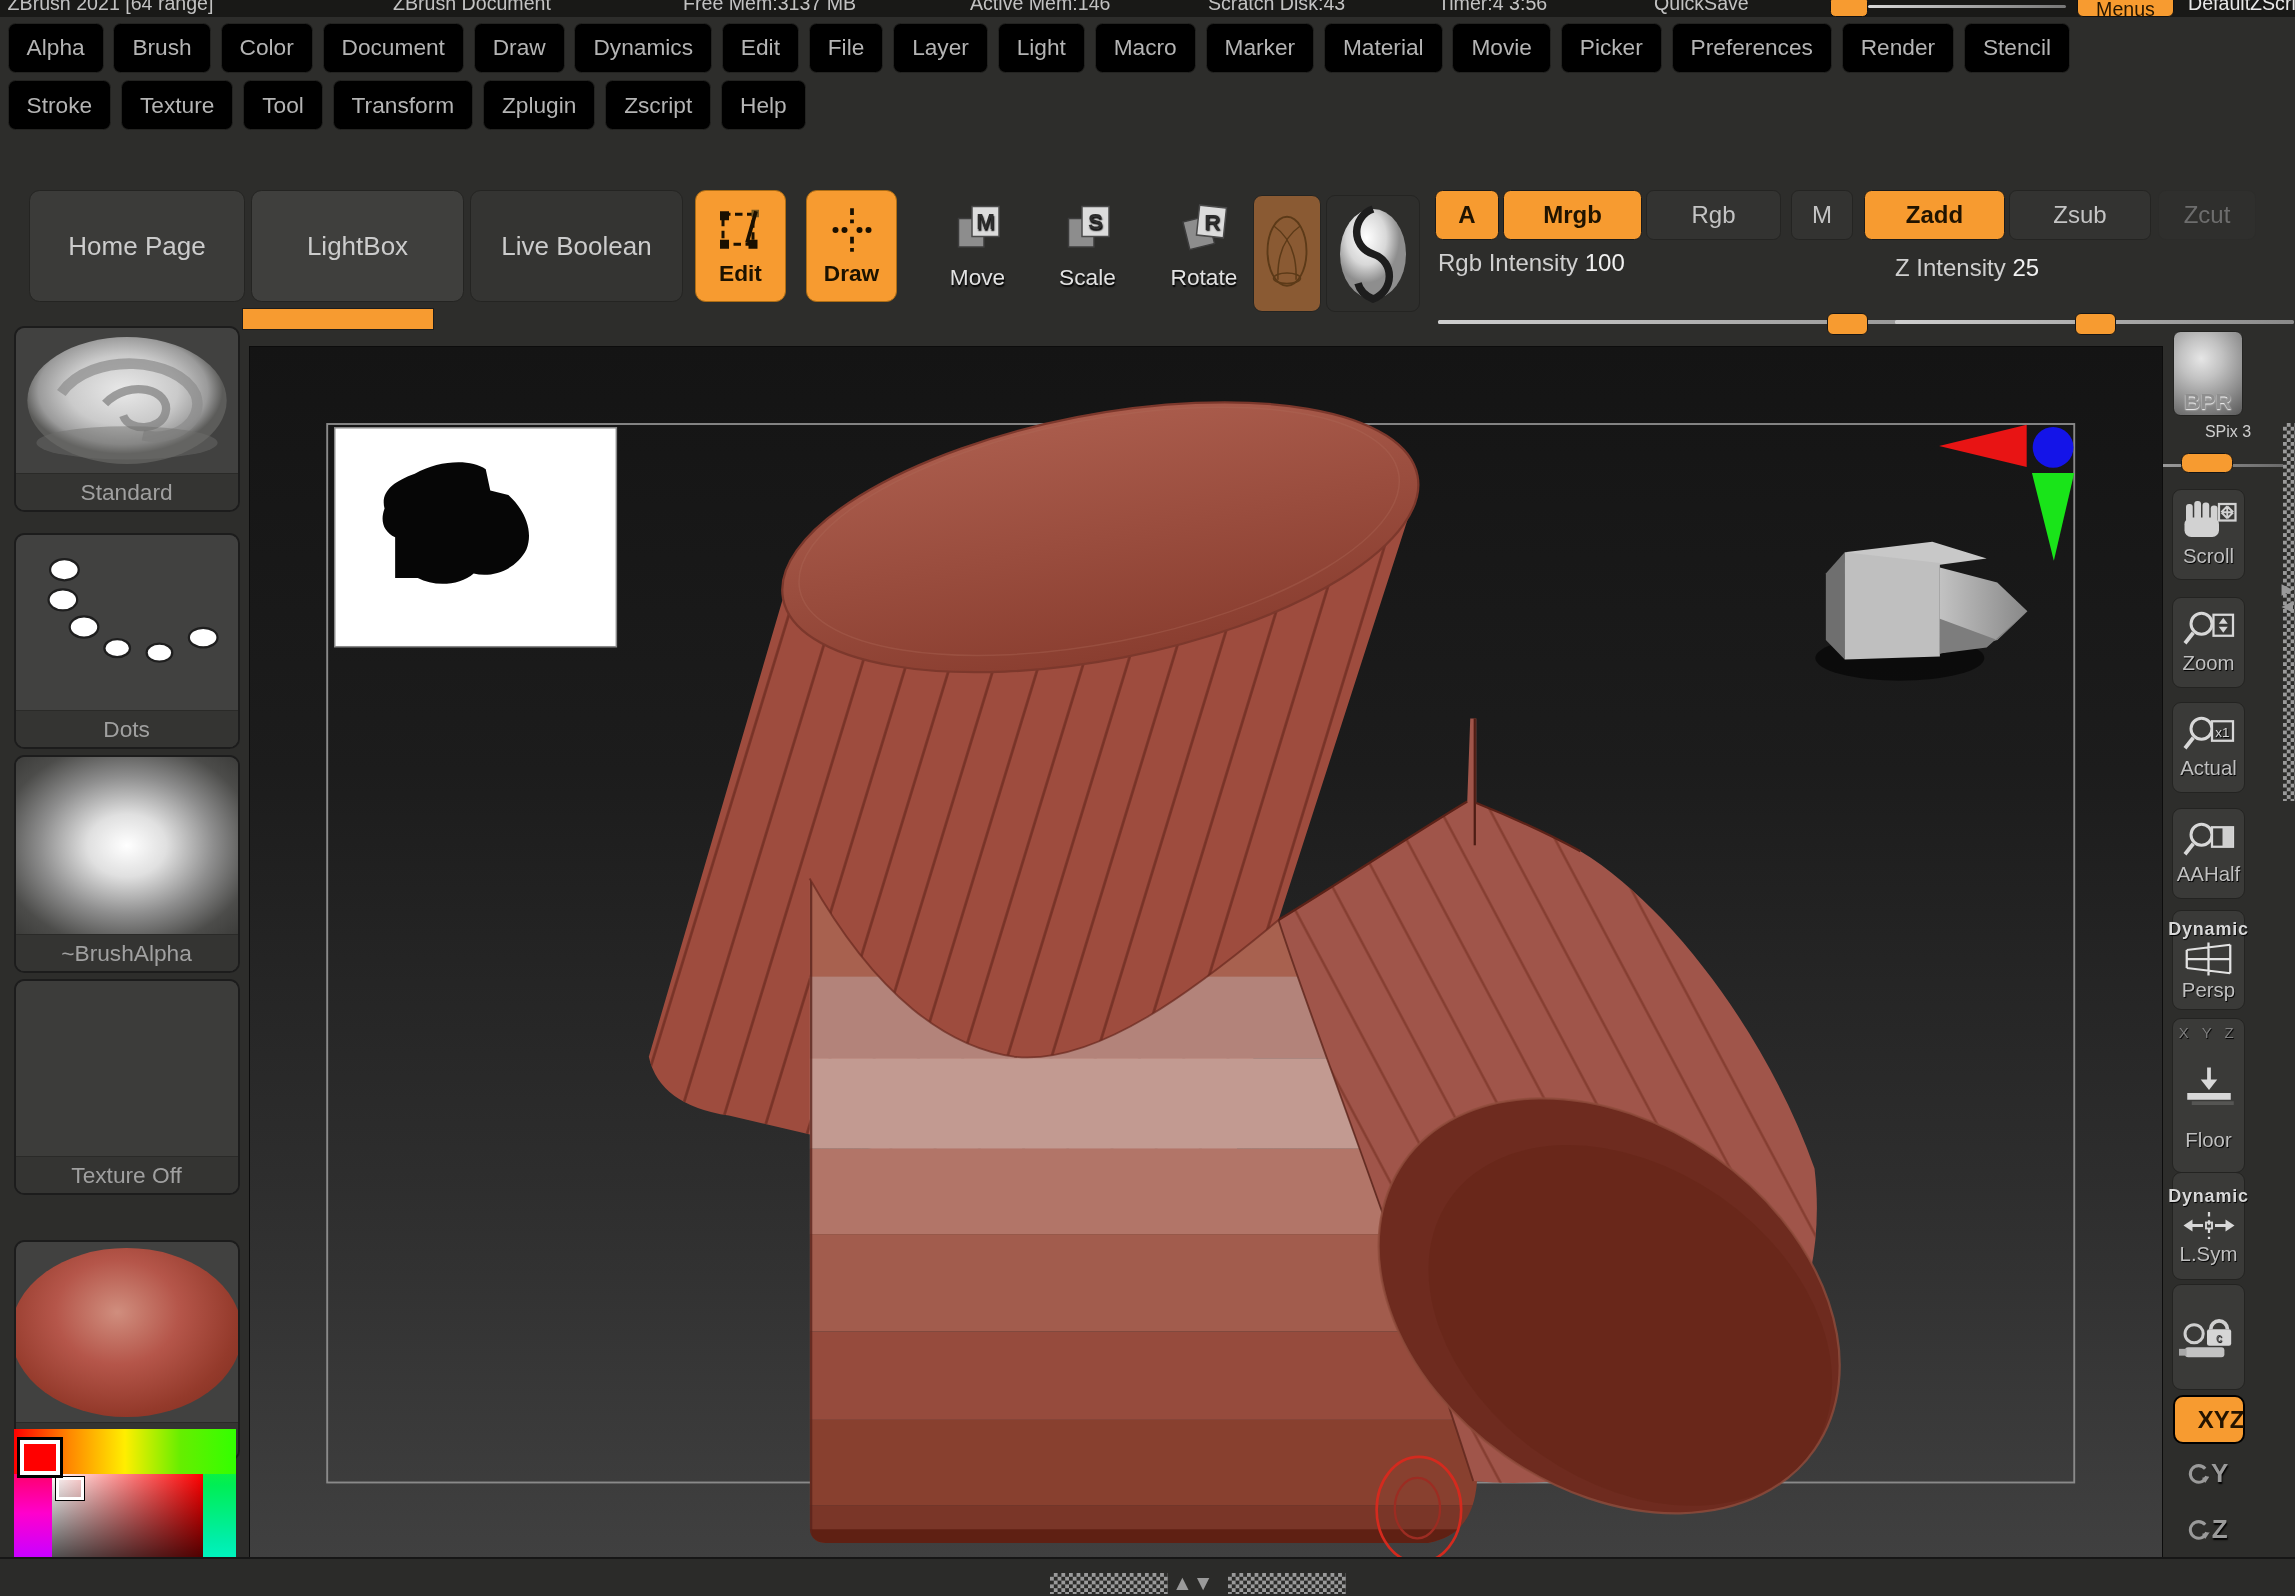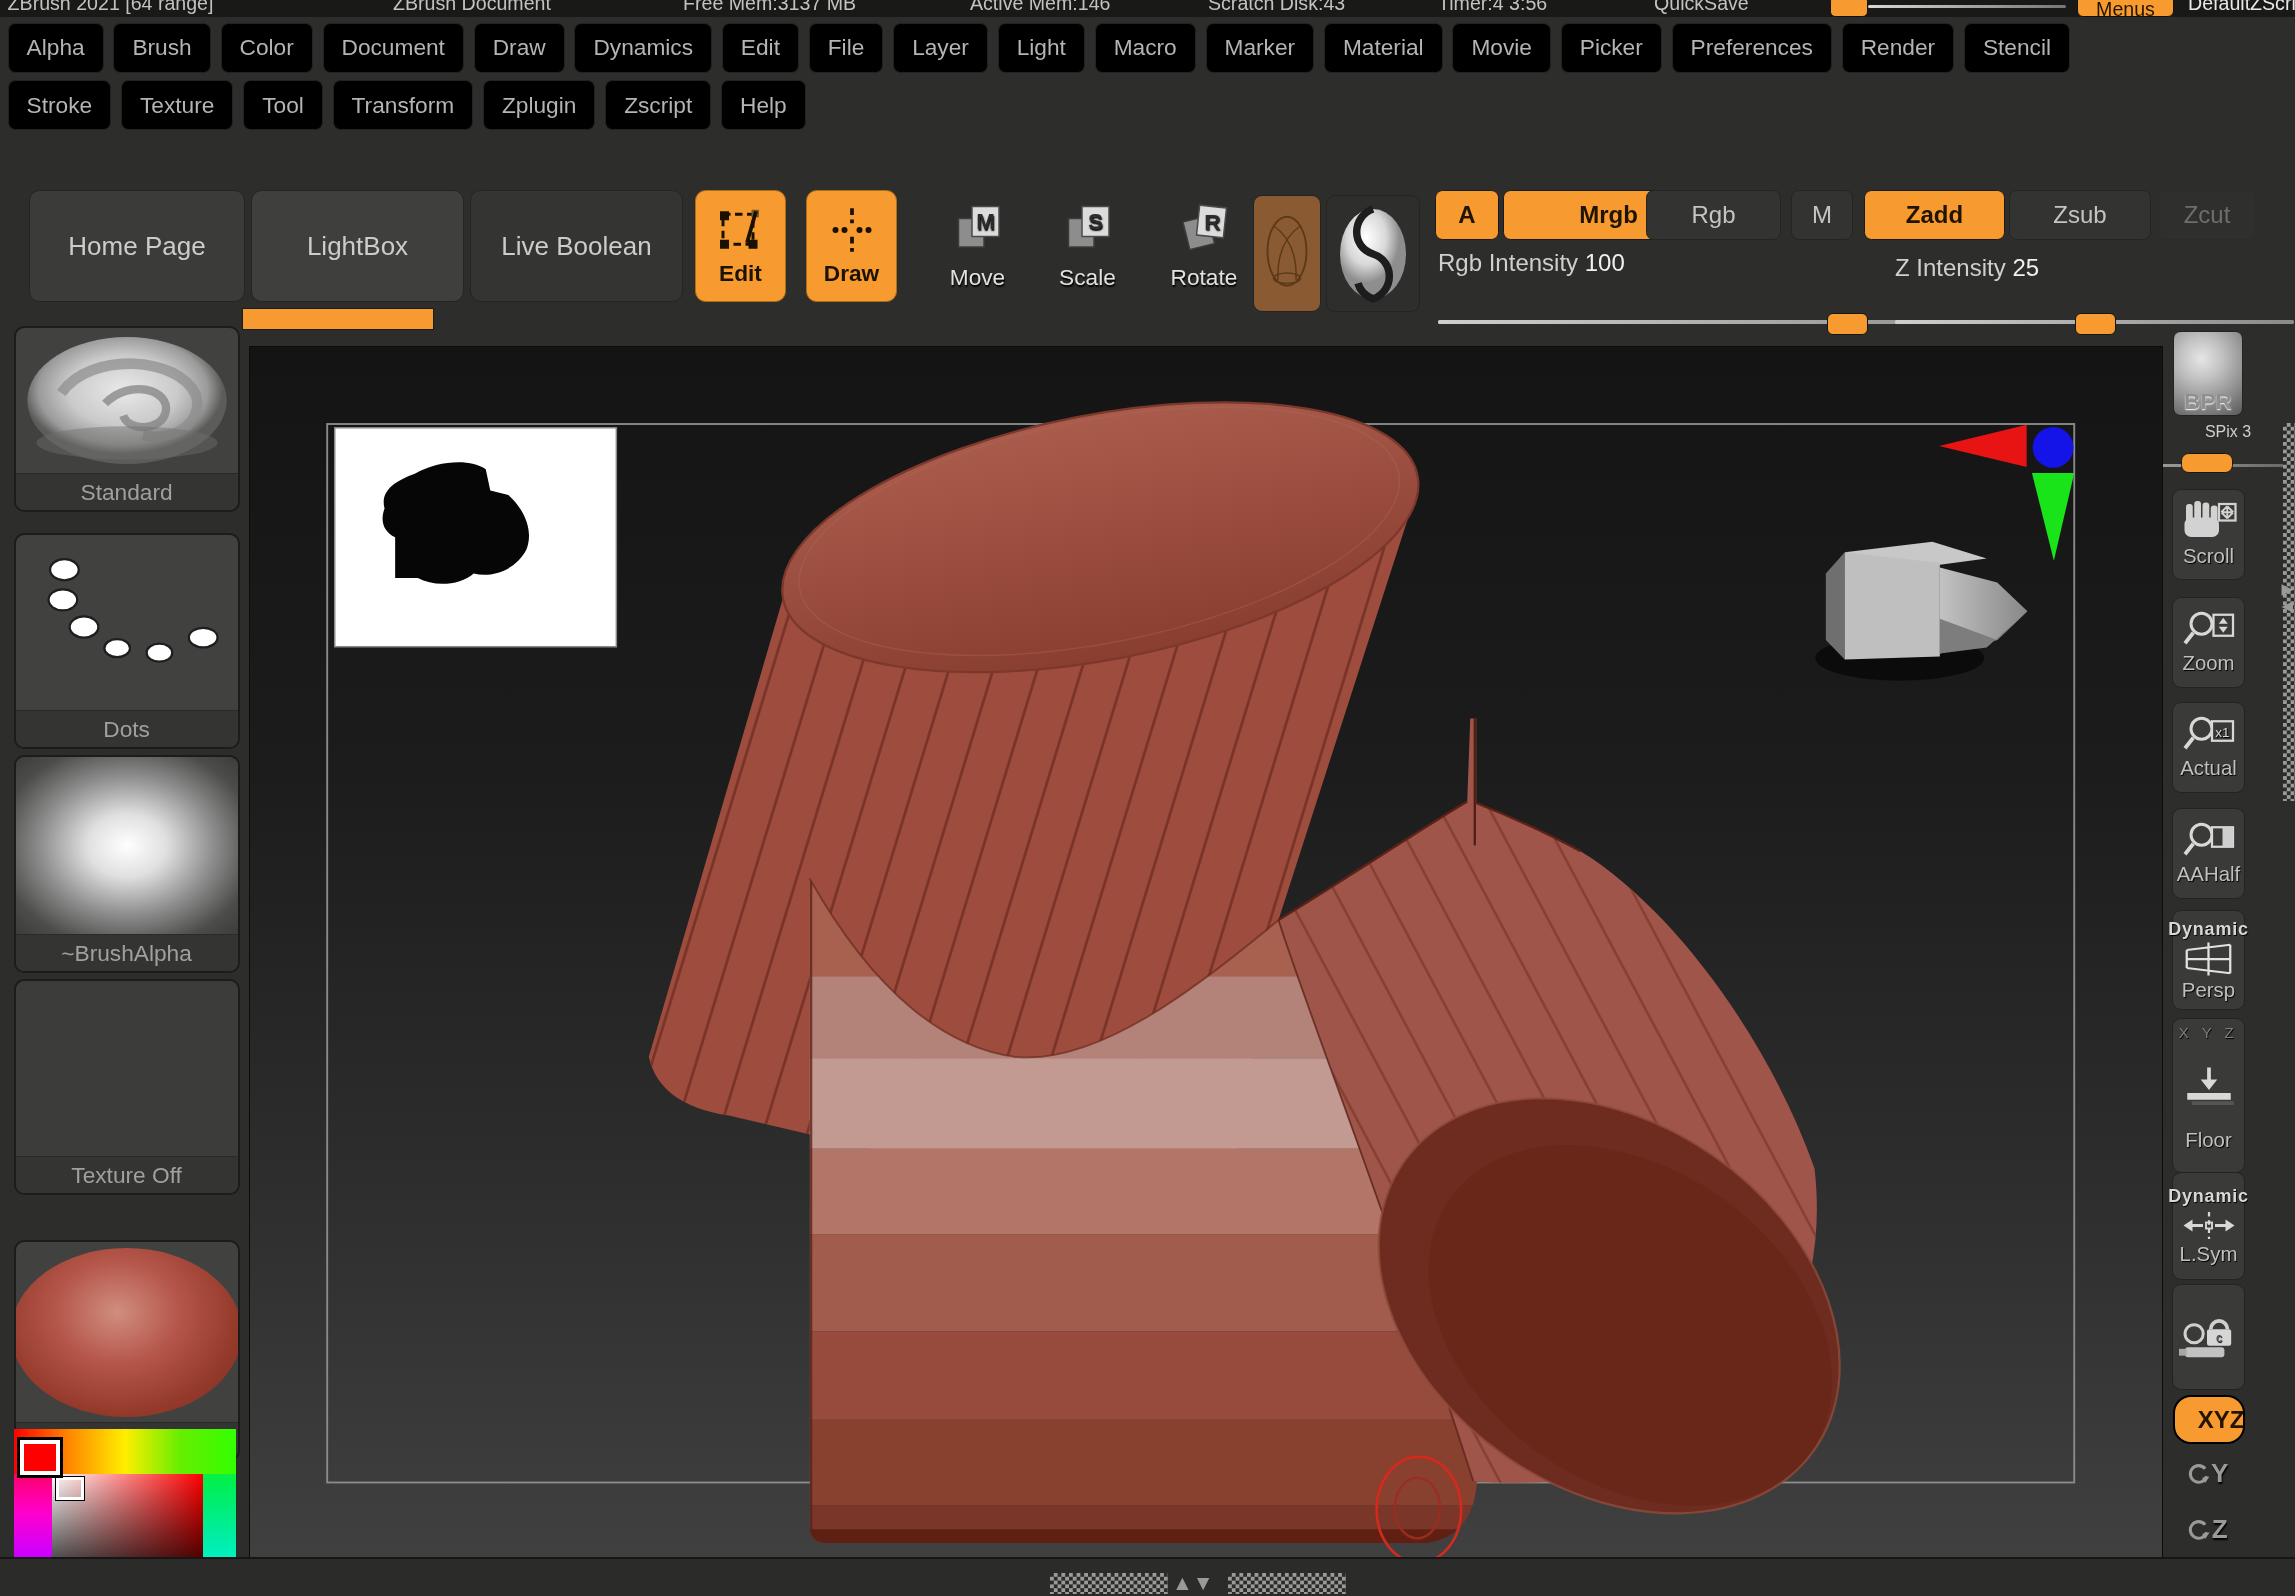--- a/index.html
+++ b/index.html
@@ -51,21 +51,21 @@
   .rs-btn{position:absolute;left:2172px;width:71px;background:#3a3a38;border:1.5px solid #232321;border-radius:9px;
     display:flex;flex-direction:column;align-items:center;justify-content:center;gap:1.5px;color:#c0c0c0;font-size:20.4px;text-shadow:0.8px 0.8px 0.8px #000;}
   .rs-dyn{font-weight:bold;font-size:18px;color:#d8d8d8;letter-spacing:0.8px;}
   #bpr-tile{position:absolute;left:2173px;top:331px;width:68px;height:83px;border-radius:7.6px;overflow:hidden;border:1.5px solid #232321;
     background:radial-gradient(circle at 40% 32%,#e6e6e6 0%,#c2c2c2 30%,#8e8e8e 65%,#585858 100%);display:flex;align-items:flex-end;justify-content:center;}
   #bpr-tile span{font-size:22.7px;font-weight:bold;color:#8f8f8f;text-shadow:0 0.8px 1.5px #fff;line-height:27px;}
   #spix{position:absolute;left:2161px;top:423px;width:134px;text-align:center;font-size:16px;color:#cfcfcf;}
   #spix-track{position:absolute;left:2163px;top:464px;width:131px;height:3px;background:linear-gradient(to right,#999,#666);}
   #spix-handle{position:absolute;left:2181px;top:453px;width:50px;height:18px;background:#f79b30;border:1.5px solid #161616;border-radius:7.6px;}
   .rot-glyph{position:absolute;left:2178px;width:59px;height:45px;display:flex;align-items:center;justify-content:center;gap:1.5px;color:#9a9a9a;font-size:26px;font-weight:bold;text-shadow:0.8px 1.5px 1.5px #000;}
-  #xyz-btn{position:absolute;left:2173px;top:1395px;width:68px;height:45px;background:#f79b30;border:2.3px solid #000;border-radius:18px;
+  #xyz-btn{position:absolute;left:2173px;top:1395px;width:68px;height:45px;background:#f79b30;border:2.3px solid #000;border-radius:10px;
     display:flex;align-items:center;justify-content:center;color:#241400;font-size:24px;font-weight:bold;gap:24px;}
   
   .checker{background:repeating-conic-gradient(#9a9a9a 0% 25%,#2b2b29 0% 50%) 0 0/7.6px 7.6px;}
   #bottom-bar{left:0;top:1557px;width:2295px;height:39px;background:#2b2b29;border-top:2.3px solid #161616;}
   .divider-arrows{position:absolute;color:#9a9a9a;font-size:21px;letter-spacing:0;}
   #right-divider{left:2283px;top:423px;width:12px;height:378px;}
   #right-divider-arrows{left:2279px;top:581px;width:16.6px;color:#9a9a9a;font-size:15px;line-height:16.6px;text-align:center;}
   .icon{display:block;}
 </style>
 </head>
@@ -188,21 +188,21 @@
             <stop offset="60%" stop-color="#d8d8d8"></stop>
             <stop offset="100%" stop-color="#8e8e8e"></stop>
           </radialGradient>
         </defs>
       <ellipse cx="48" cy="65" rx="44" ry="60" fill="url(#msph)"></ellipse>
       <path d="M48,5 C20,15 18,55 48,65 C78,75 76,115 48,125 C36,120 30,112 28,104" fill="none" stroke="#1d1d1d" stroke-width="10"></path>
     </svg>
   </div>
 
   <div class="mode-btn mode-on" style="left:1435px;width:62px;">A</div>
-  <div class="mode-btn mode-on" style="left:1503px;width:137px;padding-left:36px;">Mrgb</div>
+  <div class="mode-btn mode-on" style="left:1503px;width:137px;">Mrgb</div>
   <div class="mode-btn" style="left:1646px;width:133px;">Rgb</div>
   <div class="mode-btn" style="left:1791px;width:60px;">M</div>
   <div class="mode-btn mode-on" style="left:1864px;width:139px;">Zadd</div>
   <div class="mode-btn" style="left:2009px;width:140px;">Zsub</div>
   <div class="mode-btn mode-dim" style="left:2158px;width:96px;background:#2f2f2d;">Zcut</div>
 
   <div class="slider-label" style="left:1438px;top:249px;">
     <span>Rgb Intensity</span>
     <span style="color:#f0f0f0">100</span>
   </div>

